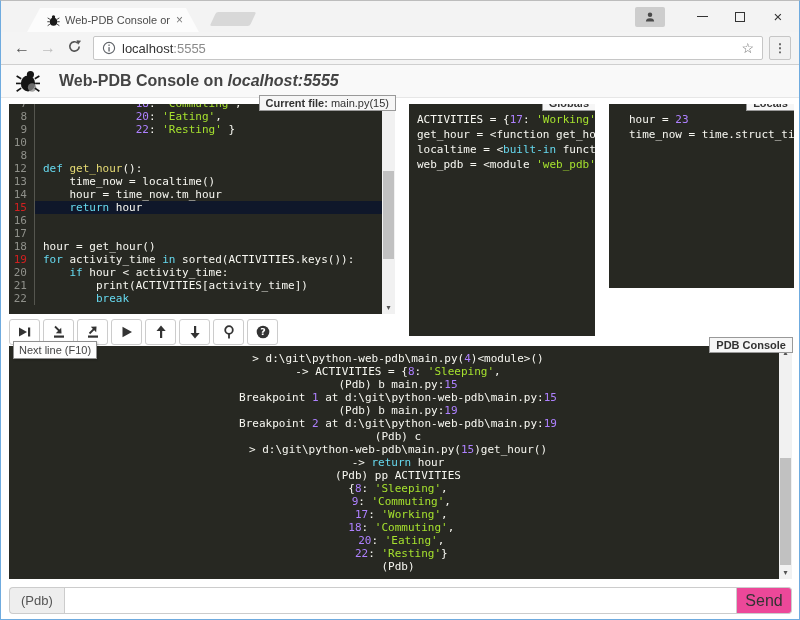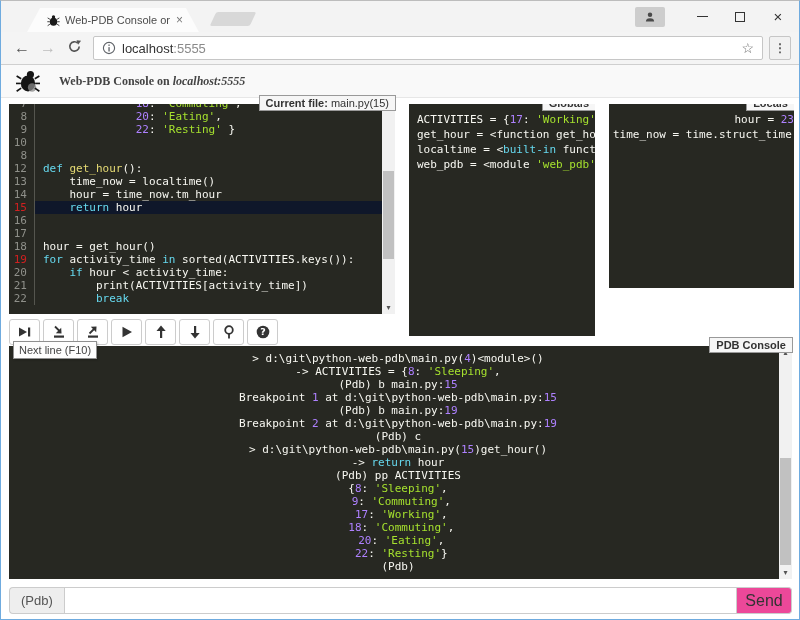--- a/index.html
+++ b/index.html
@@ -37,21 +37,21 @@
   .url-port { color:#8a8a8a; }
   .star { margin-left:auto; font-size:14px; color:#6a6a6a; }
   .star::before { content:"☆"; }
   .menu-btn { width:22px; height:24px; border:1px solid #c6c6c6; border-radius:2px; background:#f1f1f1;
               display:flex; align-items:center; justify-content:center; color:#555; font-size:12px; }
   .menu-btn::before { content:"⋮"; font-weight:bold; }
 
   
   .app-header { position:absolute; left:0; top:64px; width:100%; height:33px; background:#f9f9f9;
                 border-bottom:1px solid #e7e7e7; display:flex; align-items:center; padding:0 14px; }
-  .app-title { font-size:12px; font-weight:bold; color:#444; margin-left:18px;font-family:Liberation Serif, serif; }
+  .app-title { font-size:16px; font-weight:bold; color:#444; margin-left:18px; }
   .app-title em { font-style:italic; }
 
   
   .panel { position:absolute; background:#272822; }
   .badge { position:absolute; top:-9px; right:-1px; background:#f6f6f6; border:1px solid #999;
            font-size:11px; font-weight:bold; color:#333; padding:1px 6px; white-space:nowrap; z-index:6; }
   .badge .mono { font-family:Liberation Sans, sans-serif; font-weight:normal; }
 
   .mono-line, .crow { font-family:"DejaVu Sans Mono", monospace; font-size:11px; line-height:13px; white-space:pre; }
   .tk-p { color:#f8f8f2; } .tk-n { color:#ae81ff; } .tk-s { color:#a6e22e; }
@@ -68,21 +68,21 @@
   .crow.cur .lcode { background:#0f172a; }
 
   
   .sb-v { position:absolute; top:0; right:0; bottom:0; width:13px; background:#f1f1f1; z-index:4; }
   .sb-thumb { position:absolute; left:1px; right:1px; background:#c1c1c1; }
   .sb-arrow { position:absolute; left:0; right:0; height:13px; color:#555; font-size:8px;
               line-height:13px; text-align:center; }
   .arr-up::before { content:"▴"; } .arr-down::before { content:"▾"; }
 
   #globals-panel { left:408px; top:103px; width:186px; height:232px; overflow:hidden; padding:8px 0 0 8px; }
-  #locals-panel  { left:608px; top:103px; width:185px; height:184px; overflow:hidden; padding:8px 0 0 4px;text-align:right; }
+  #locals-panel  { left:608px; top:103px; width:185px; height:184px; overflow:hidden; padding:8px 0 0 20px; }
   .mono-line { line-height:15px; }
 
   
   .dbg-toolbar { position:absolute; left:8px; top:318px; display:flex; gap:3px; }
   .dbg-btn { width:31px; height:26px; background:#fff; border:1px solid #ccc; border-radius:3px;
              display:flex; align-items:center; justify-content:center; padding:0; cursor:pointer; }
   .dbg-btn svg { display:block; }
 
   .tooltip { position:absolute; left:12px; top:340px; background:#fdfdfd; border:1px solid #8f8f8f;
              font-size:11px; color:#444; padding:2px 5px; z-index:9; white-space:nowrap;

